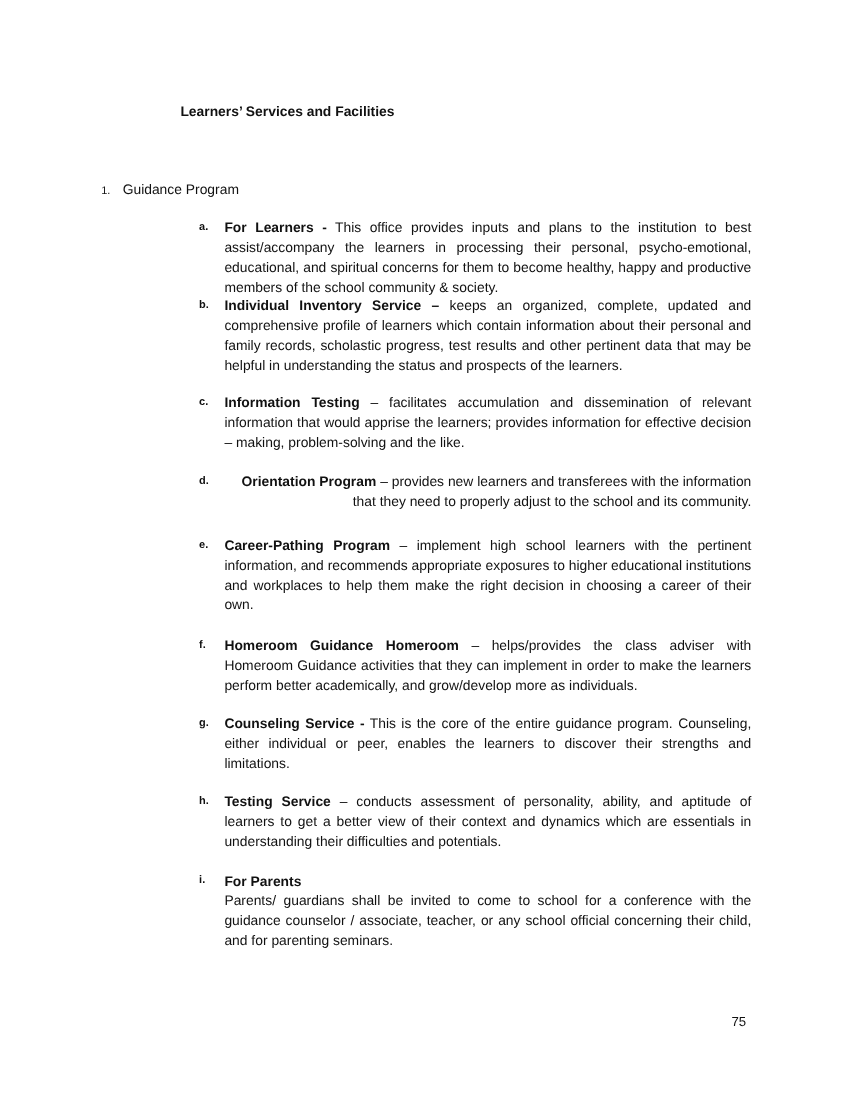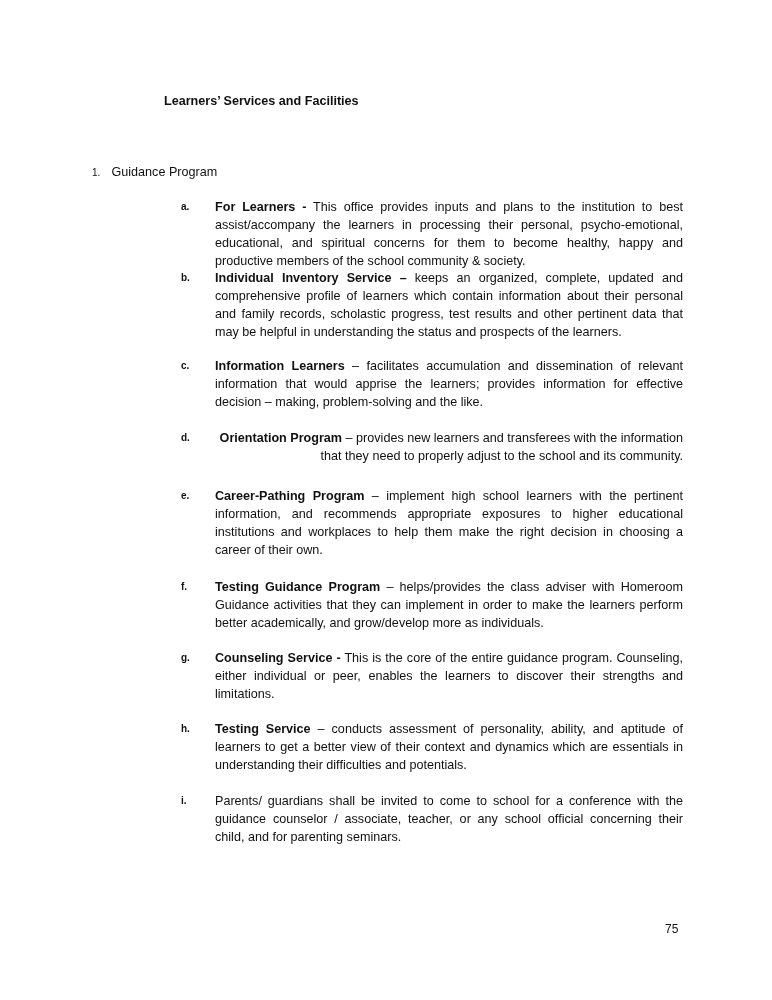--- a/index.html
+++ b/index.html
@@ -5,21 +5,21 @@
   html, body { margin: 0; padding: 0; background: #ffffff; }
   body { width: 772px; height: 1000px; position: relative; overflow: hidden;
          font-family: "Liberation Sans", "DejaVu Sans", sans-serif; color: #111; }
   .page { position: absolute; left: 0; top: 0; width: 620px; height: 1000px; }
   .intro { position: absolute; left: 164px; top: 92px; width: 520px; font-size: 12.6px; line-height: 18px; }
   .intro .title { font-weight: bold; }
   .section { position: absolute; left: 92px; top: 163px; font-size: 12.6px; line-height: 18px; font-weight: normal; }
   .section .num { font-size: 10px; display: inline-block; width: 16px; }
   .item { position: absolute; left: 181px; width: 502px; font-size: 12.6px; line-height: 18px; }
   .item .letter { position: absolute; left: 0; top: 0; font-size: 10px; font-weight: bold; }
-  .item .body { margin-left: 34px; text-align: justify; }
+  .item .body { margin-left: 23px; text-align: justify; }
   .item .body b { font-weight: bold; }
   .pagenum { position: absolute; left: 665px; top: 922px; font-size: 12px; }
 </style>
 </head>
 <body>
 
 <div class="page">
   <div class="intro">
     <div class="title">Learners’ Services and Facilities</div>
   </div>
@@ -34,47 +34,47 @@
     <div class="body"><b>For Learners -</b><span> This office provides inputs and plans to the institution to best assist/accompany the learners in processing their personal, psycho-emotional, educational, and spiritual concerns for them to become healthy, happy and productive members of the school community &amp; society.</span></div>
   </div>
 
   <div class="item" style="top:269px">
     <span class="letter">b.</span>
     <div class="body"><b>Individual Inventory Service –</b><span> keeps an organized, complete, updated and comprehensive profile of learners which contain information about their personal and family records, scholastic progress, test results and other pertinent data that may be helpful in understanding the status and prospects of the learners.</span></div>
   </div>
 
   <div class="item" style="top:357px">
     <span class="letter">c.</span>
-    <div class="body"><b>Information Learners</b><span> – facilitates accumulation and dissemination of relevant information that would apprise the learners; provides information for effective decision – making, problem-solving and the like.</span></div>
+    <div class="body"><b>Information Testing</b><span> – facilitates accumulation and dissemination of relevant information that would apprise the learners; provides information for effective decision – making, problem-solving and the like.</span></div>
   </div>
 
   <div class="item" style="top:429px">
     <span class="letter">d.</span>
     <div class="body" style="text-align:right"><b>Orientation Program</b><span> – provides new learners and transferees with the information that they need to properly adjust to the school and its community.</span></div>
   </div>
 
   <div class="item" style="top:487px">
     <span class="letter">e.</span>
     <div class="body"><b>Career-Pathing Program</b><span> – implement high school learners with the pertinent information, and recommends appropriate exposures to higher educational institutions and workplaces to help them make the right decision in choosing a career of their own.</span></div>
   </div>
 
   <div class="item" style="top:578px">
     <span class="letter">f.</span>
-    <div class="body"><b>Testing Guidance Program</b><span> – helps/provides the class adviser with Homeroom Guidance activities that they can implement in order to make the learners perform better academically, and grow/develop more as individuals.</span></div>
+    <div class="body"><b>Homeroom Guidance Homeroom</b><span> – helps/provides the class adviser with Homeroom Guidance activities that they can implement in order to make the learners perform better academically, and grow/develop more as individuals.</span></div>
   </div>
 
   <div class="item" style="top:649px">
     <span class="letter">g.</span>
     <div class="body"><b>Counseling Service -</b><span> This is the core of the entire guidance program. Counseling, either individual or peer, enables the learners to discover their strengths and limitations.</span></div>
   </div>
 
   <div class="item" style="top:720px">
     <span class="letter">h.</span>
     <div class="body"><b>Testing Service</b><span> – conducts assessment of personality, ability, and aptitude of learners to get a better view of their context and dynamics which are essentials in understanding their difficulties and potentials.</span></div>
   </div>
 
   <div class="item" style="top:792px">
     <span class="letter">i.</span>
-    <div class="body"><span>Parents/ guardians shall be invited to come to school for a conference with the guidance counselor / associate, teacher, or any school official concerning their child, and for parenting seminars.</span></div>
+    <div class="body"><b style="display:block">For Parents</b><span>Parents/ guardians shall be invited to come to school for a conference with the guidance counselor / associate, teacher, or any school official concerning their child, and for parenting seminars.</span></div>
   </div>
 
   <div class="pagenum">75</div>
 </div>
 
 </body></html>

